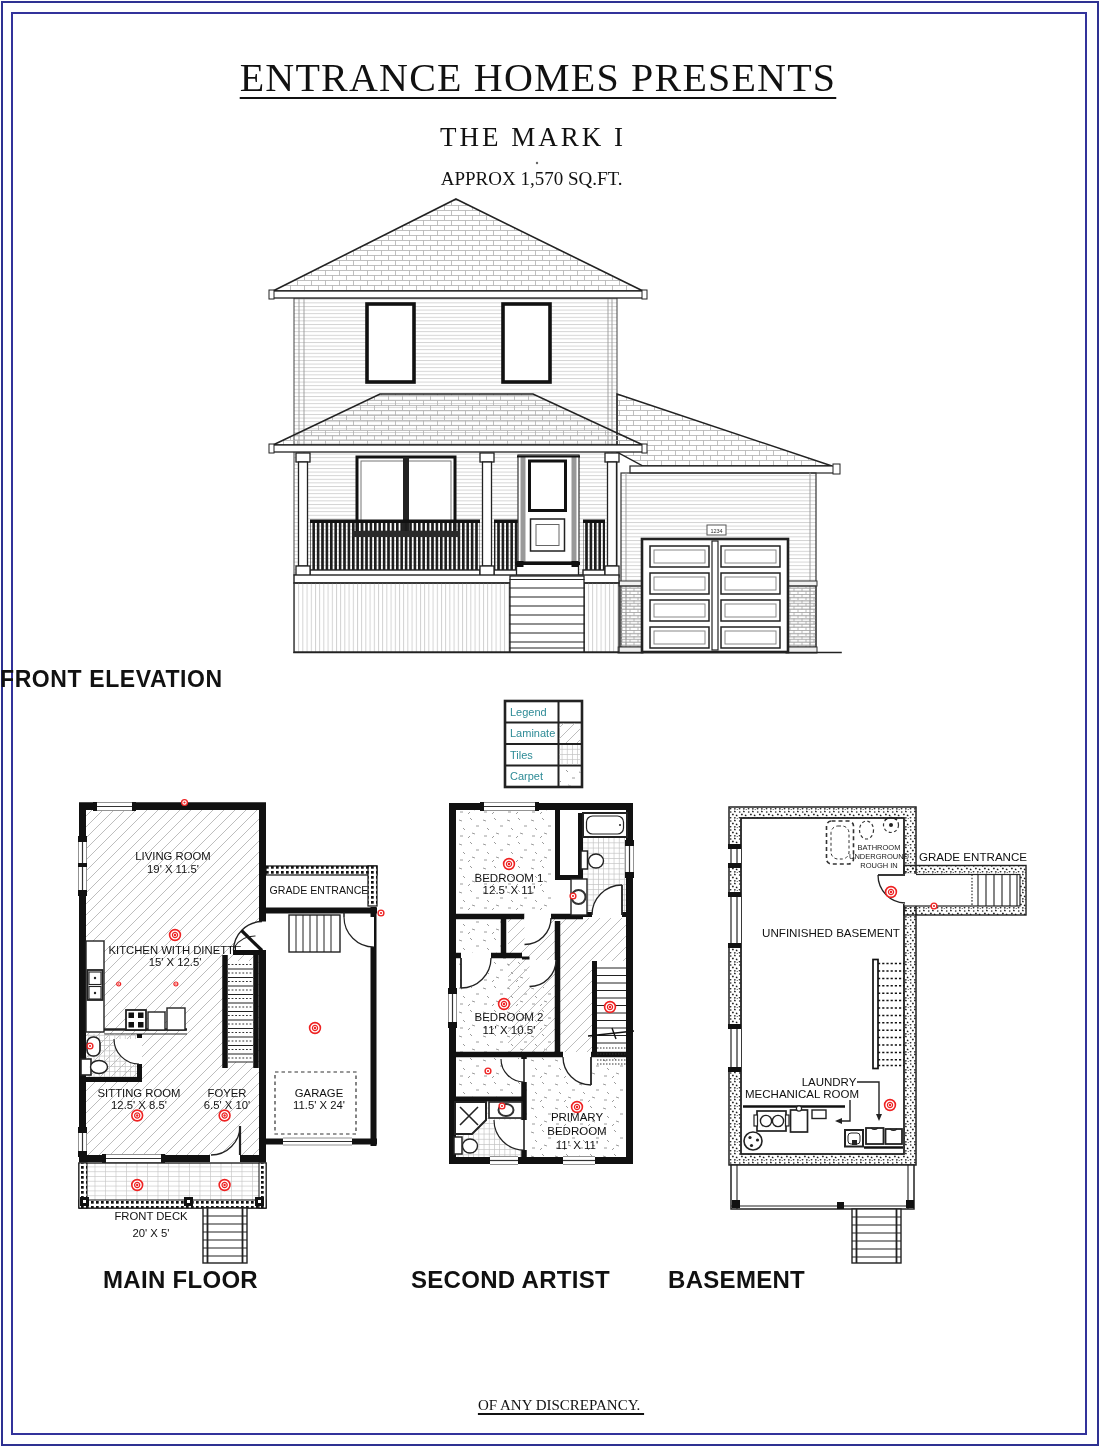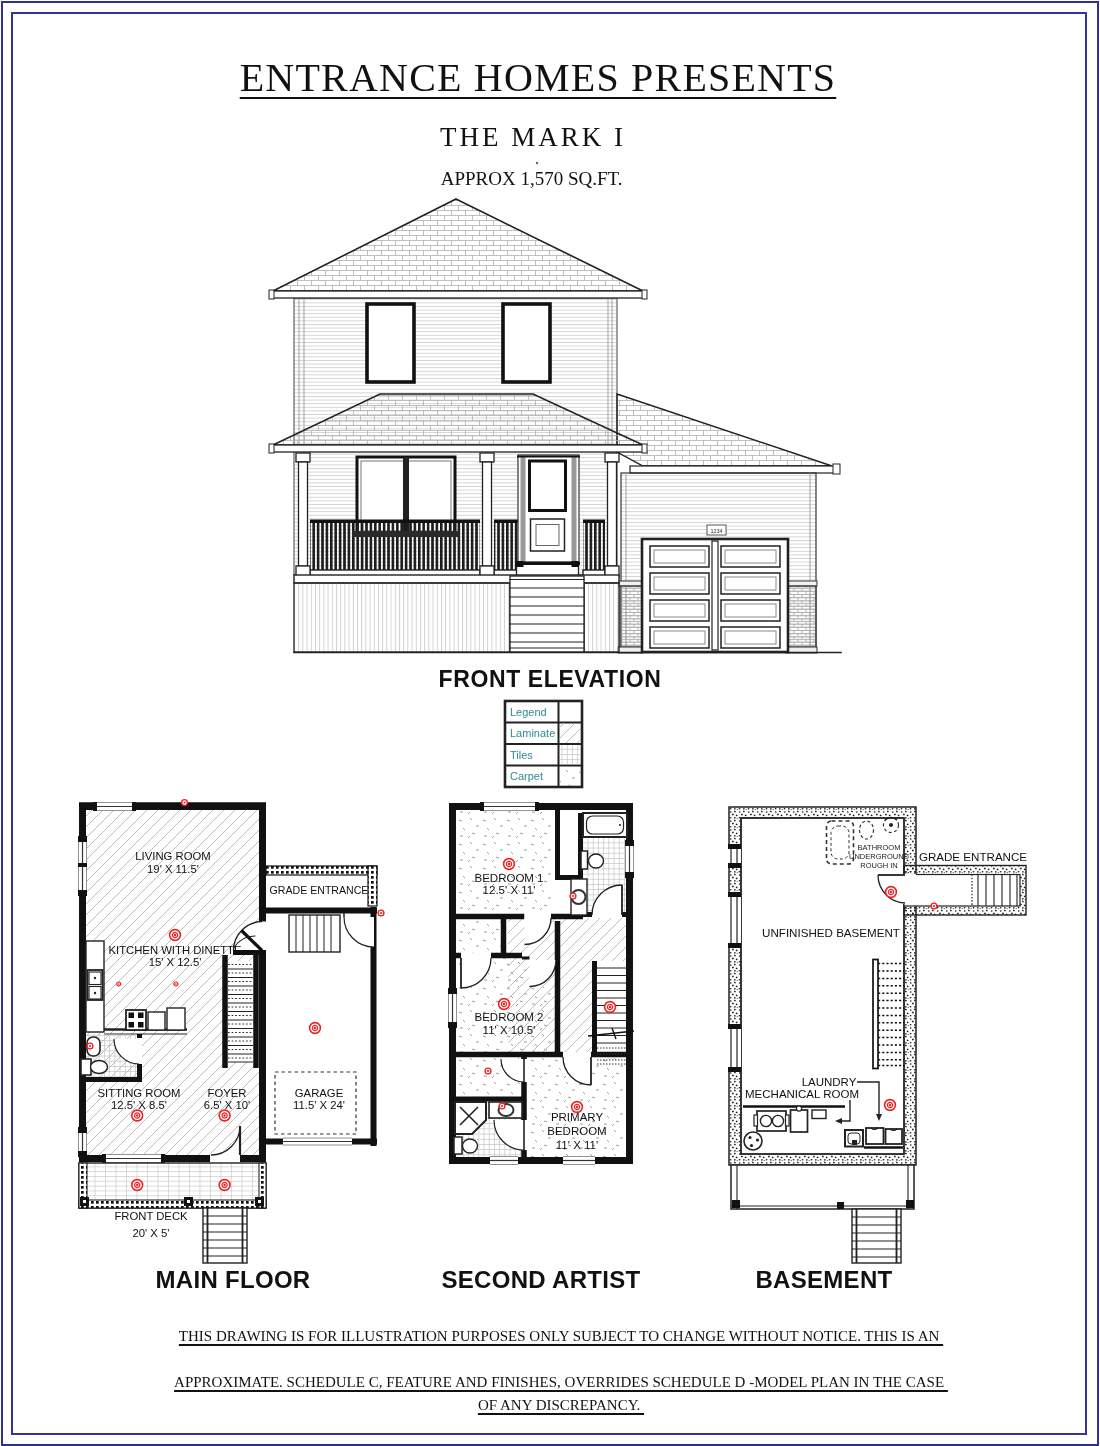--- a/index.html
+++ b/index.html
@@ -8,41 +8,41 @@
 .f2{position:absolute;left:11px;top:12px;width:1072px;height:1419px;border:2px solid #33339b}
 .t1{position:absolute;left:-12px;top:54px;width:1100px;text-align:center;letter-spacing:1.2px;
  font-family:"Liberation Serif",serif;font-size:40px;color:#111}
 .t1 span{text-decoration:underline;text-decoration-thickness:2px;text-underline-offset:6px}
 .t2{position:absolute;left:-17px;top:122px;width:1100px;text-align:center;letter-spacing:3px;
  font-family:"Liberation Serif",serif;font-size:27px;color:#111}
 .t2 span{text-decoration-thickness:2.5px;text-underline-offset:6px}
 .t3{position:absolute;left:-16px;top:168px;width:1100px;text-align:center;letter-spacing:0px;
  font-family:"Liberation Serif",serif;font-size:19px;color:#111}
 .t3 span{text-decoration-thickness:2px;text-underline-offset:4px}
-.felev{position:absolute;left:0;top:666px;width:1100px;text-align:center;
+.felev{position:absolute;left:0;top:666px;width:1100px;
  font-weight:bold;font-size:23px;color:#111;letter-spacing:0.6px}
-.ptitle{position:absolute;top:1266px;font-weight:bold;font-size:24px;color:#111;text-align:center;letter-spacing:0.3px}
+.ptitle{position:absolute;top:1266px;font-weight:bold;font-size:24px;color:#111;letter-spacing:0.3px}
 .disc{position:absolute;left:11px;top:1325px;width:1100px;text-align:center;
  font-family:"Liberation Serif",serif;font-size:15px;line-height:23px;color:#111}
 .disc span{text-decoration:underline;text-decoration-thickness:1.5px;text-underline-offset:3px}
 </style></head>
 <body>
 <div class="f1"></div>
 <div class="f2"></div>
 <div class="t1"><span>ENTRANCE HOMES PRESENTS</span></div>
 <div class="t2"><span>THE MARK I</span></div>
 <div class="t3"><span>APPROX 1,570 SQ.FT.&nbsp;</span></div>
 <div class="felev">FRONT ELEVATION</div>
 <div class="ptitle" style="left:103px;width:260px">MAIN FLOOR</div>
 <div class="ptitle" style="left:411px;width:260px">SECOND ARTIST</div>
-<div class="ptitle" style="left:694px;width:260px">BASEMENT</div>
+<div class="ptitle" style="left:668px;width:260px">BASEMENT</div>
 <div class="disc">
-<span>THIS DRAWING IS FOR ILLUSTRATION PURPOSES ONLY SUBJECT TO CHANGE WITHOUT NOTICE. THIS IS AN&nbsp;</span><br>
 <br>
-<span>APPROXIMATE. SCHEDULE C, FEATURE AND FINISHES, OVERRIDES SCHEDULE D -MODEL PLAN IN THE CASE&nbsp;</span><br>
+<br>
+<br>
 <span>OF ANY DISCREPANCY.&nbsp;</span>
 </div>
 <svg width="1100" height="1446" viewBox="0 0 1100 1446" style="position:absolute;left:0;top:0">
 <defs>
 <pattern id="roofbrick" width="14" height="10" patternUnits="userSpaceOnUse">
  <path d="M0 0.5H14M0 5.5H14M3.5 0.5V5.5M10.5 5.5V10" stroke="#b0b0b0" stroke-width="0.8" fill="none"></path>
 </pattern>
 <pattern id="siding" width="8" height="3.6" patternUnits="userSpaceOnUse">
  <path d="M0 0.5H8" stroke="#c8c8c8" stroke-width="0.8" fill="none"></path>
 </pattern>

